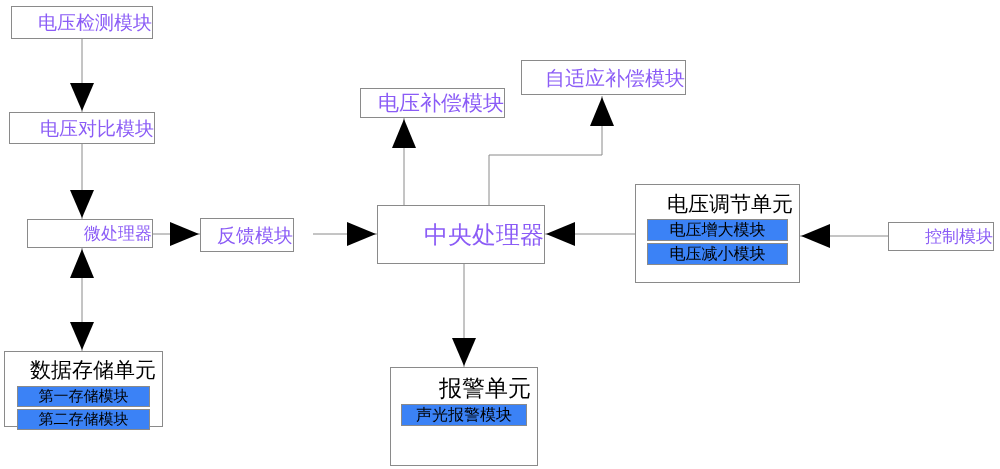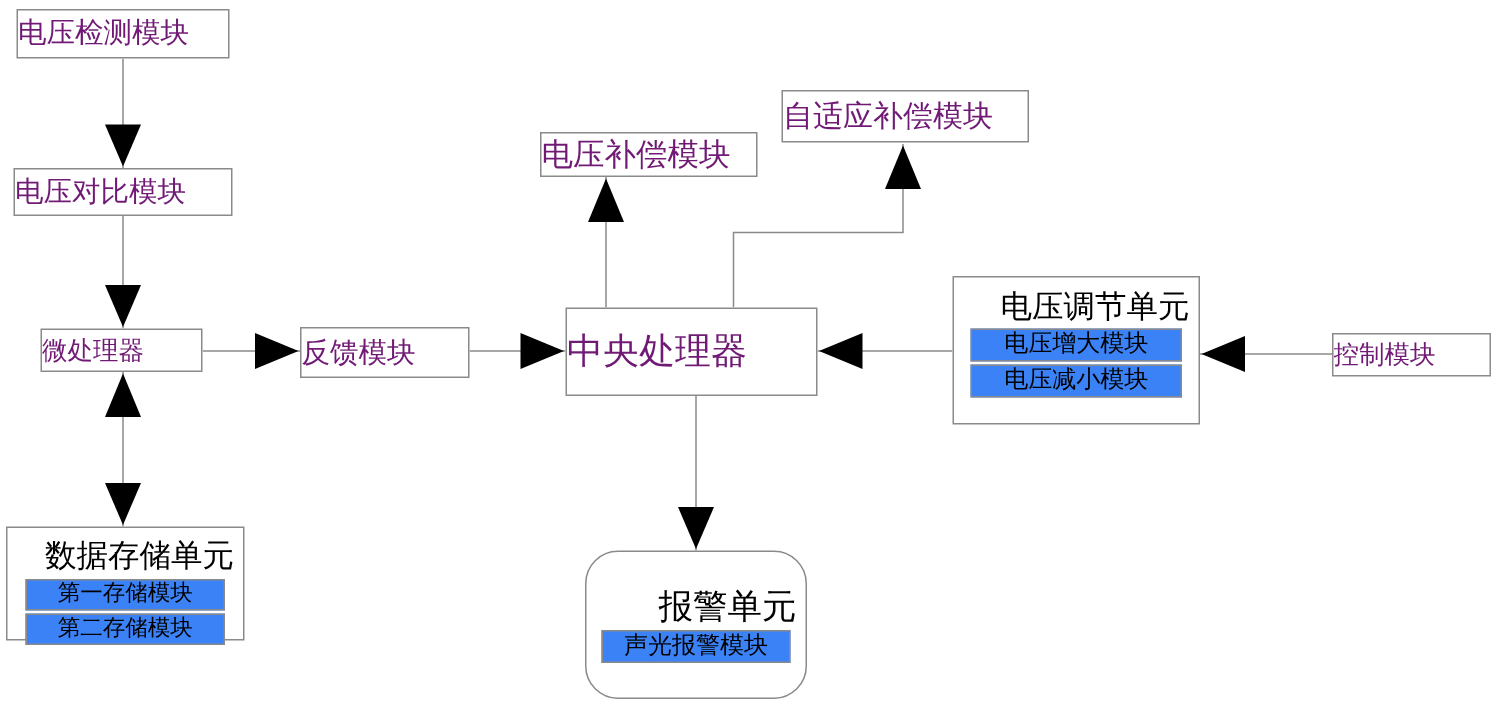--- a/index.html
+++ b/index.html
@@ -12,32 +12,32 @@
   #canvas{position:relative;width:1000px;height:469px;}
   svg.wires{position:absolute;left:0;top:0;width:1000px;height:469px;}
 
   .box{
     position:absolute;
     box-sizing:border-box;
     border:1px solid #8a8a8a;
     background:#ffffff;
     display:flex;
     align-items:center;
-    justify-content:flex-start;
-    color:#701a75;
+    justify-content:flex-end;
+    color:#8b5cf6;
     line-height:1;
     white-space:nowrap;
   }
   .lbl{display:block;}
 
   
   .b-detect   {left:11px;  top:6px;   width:142px; height:33px; font-size:19px;}
   .b-compare  {left:9px;   top:112px; width:146px; height:32px; font-size:19px;}
-  .b-micro    {left:27px;  top:219px; width:108px; height:29px; font-size:17px;}
-  .b-feedback {left:200px; top:218px; width:113px; height:34px; font-size:19px;}
+  .b-micro    {left:27px;  top:219px; width:126px; height:29px; font-size:17px;}
+  .b-feedback {left:200px; top:218px; width:94px; height:34px; font-size:19px;}
   .b-cpu      {left:377px; top:205px; width:168px; height:59px; font-size:24px;}
   .b-vcomp    {left:332px; top:88px;  width:145px; height:30px; font-size:21px;margin-left:28px;}
   .b-adapt    {left:521px; top:60px;  width:165px; height:35px; font-size:20px;}
   .b-ctrl     {left:888px; top:222px; width:106px; height:29px; font-size:17px;}
 
   
   .group{
     position:absolute;
     box-sizing:border-box;
     border:1px solid #8a8a8a;
@@ -63,21 +63,21 @@
   }
 
   .g-storage{left:4px; top:351px; width:159px; height:76px; padding:4px 6px;}
   .g-storage .g-title{font-size:21px;padding:4px 0 4px 0;}
   .g-storage .sub{font-size:15px;padding:2px 0;margin:1px 6px 1px 6px;}
 
   .g-vadj{left:635px; top:184px; width:165px; height:99px; padding:4px 6px;}
   .g-vadj .g-title{font-size:21px;padding:5px 0 3px 0;}
   .g-vadj .sub{font-size:16px;padding:2px 0;margin:1px 5px 1px 5px;}
 
-  .g-alarm{left:390px; top:367px; width:148px; height:99px; padding:20px 6px;border-radius:22px;}
+  .g-alarm{left:390px; top:367px; width:148px; height:99px; padding:4px 6px;}
   .g-alarm .g-title{font-size:23px;padding:5px 0 3px 0;}
   .g-alarm .sub{font-size:16px;padding:2px 0;margin:1px 4px 1px 4px;}
 </style>
 </head>
 <body>
 
 <div id="canvas">
 
   <svg class="wires" viewBox="0 0 1000 469" xmlns="http://www.w3.org/2000/svg">
     <defs>

